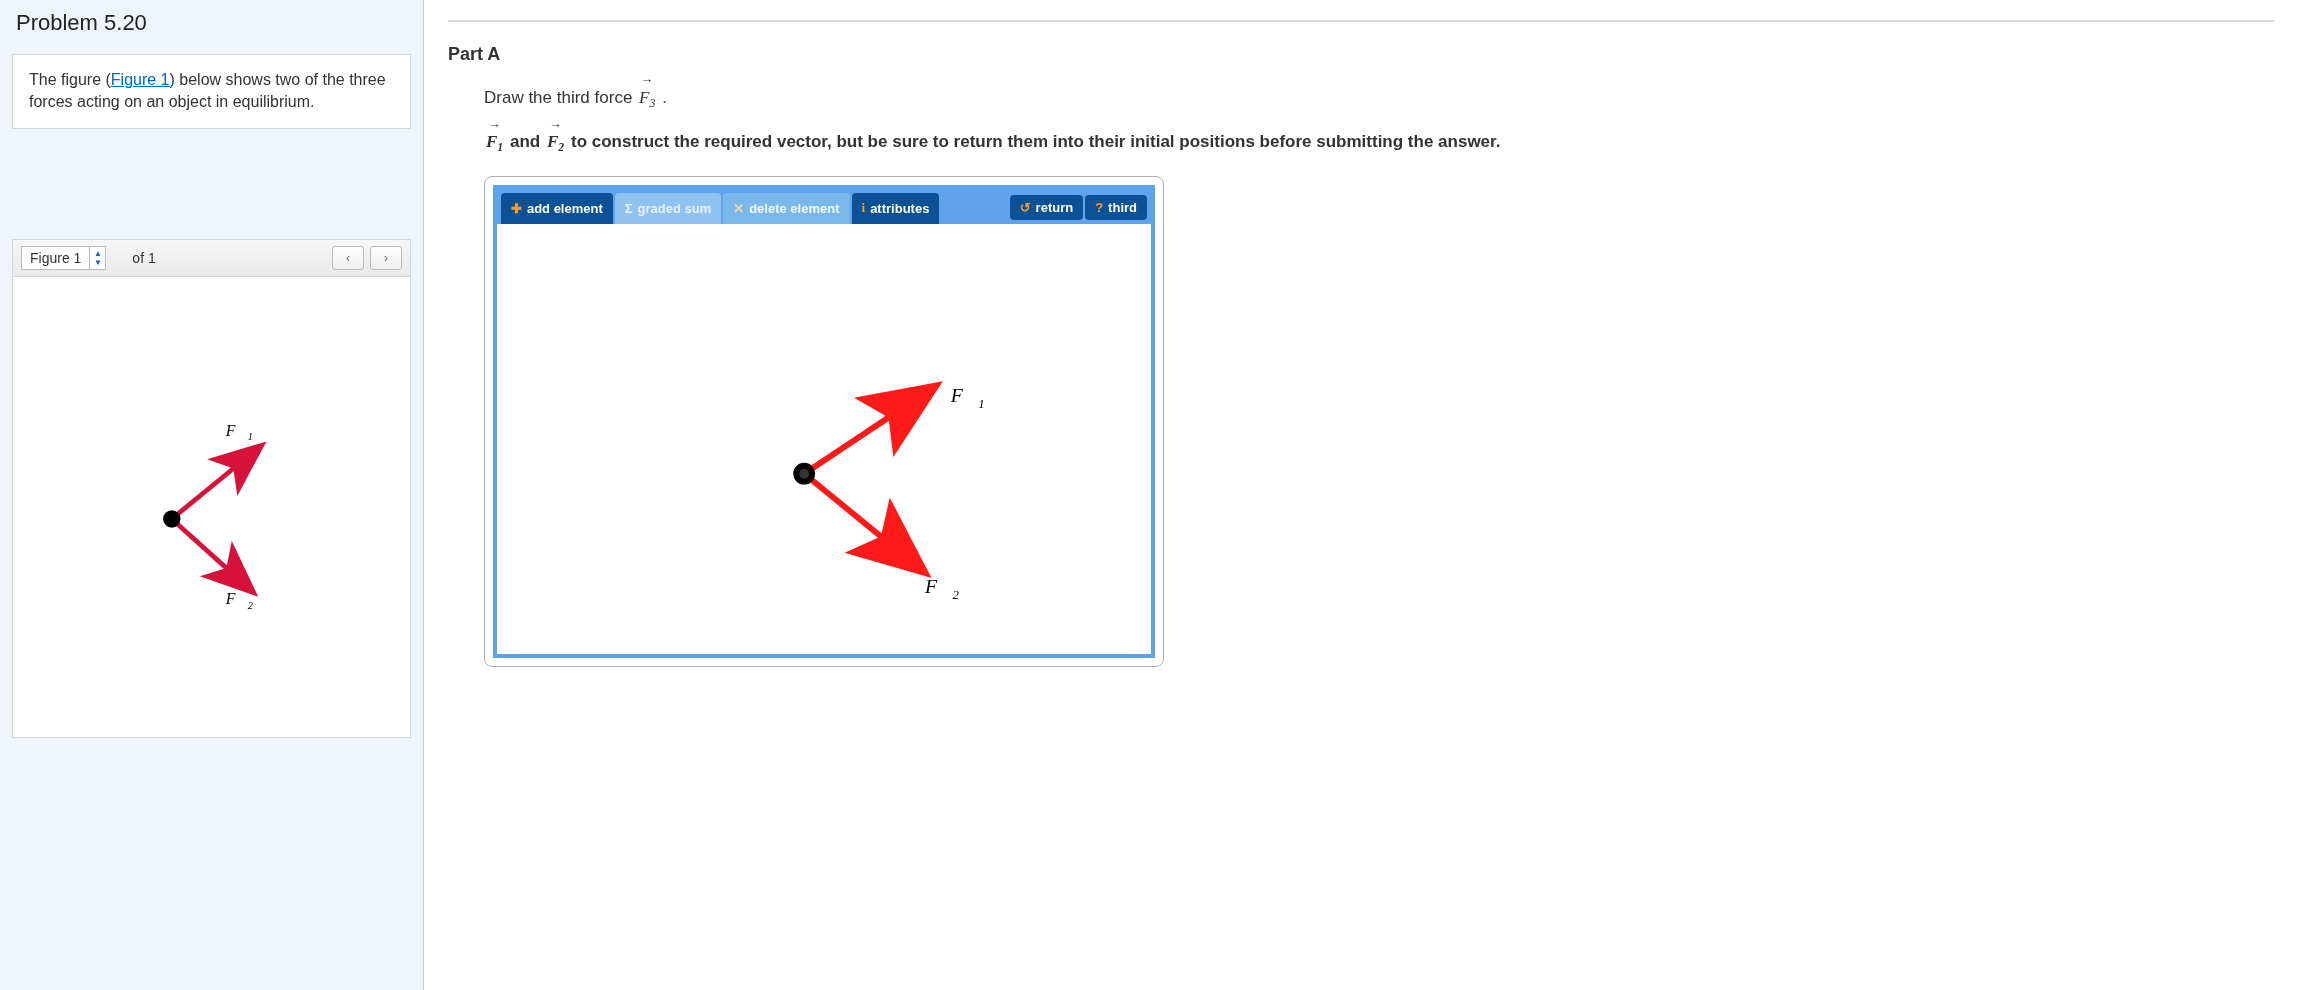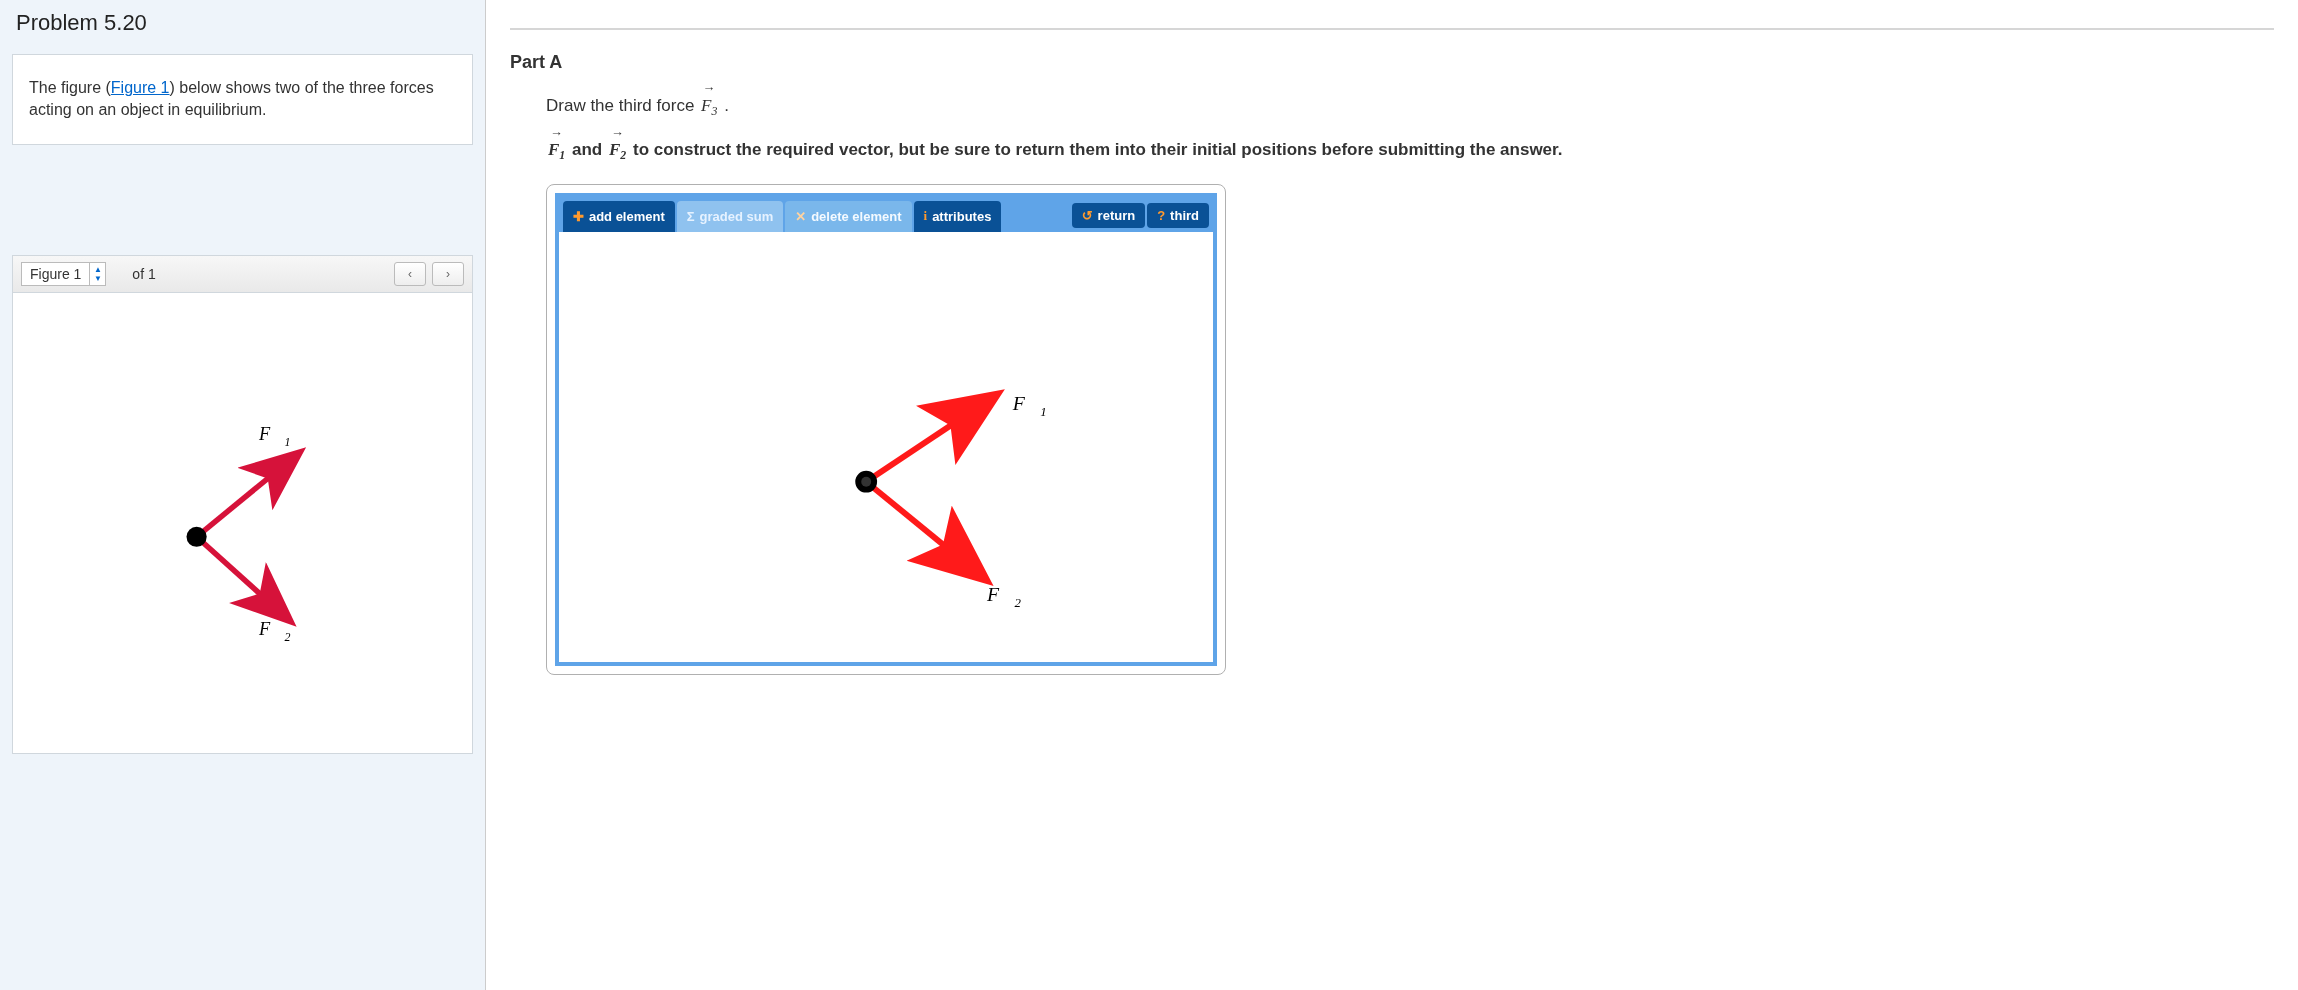--- a/index.html
+++ b/index.html
@@ -6,36 +6,36 @@
   body {
     font-family: Arial, Helvetica, sans-serif;
     font-size: 14px;
     color: #333;
     background: #fff;
     display: flex;
     width: 2298px;
     height: 990px;
   }
   .left-panel {
-    width: 486px;
+    width: 424px;
     background: #eef4fa;
     border-right: 1px solid #ccc;
     padding: 10px 12px;
   }
   .problem-title {
     font-size: 22px;
     font-weight: normal;
     color: #222;
     margin-bottom: 18px;
     padding-left: 4px;
   }
   .intro-box {
     background: #fff;
     border: 1px solid #d0d7dd;
-    padding: 22px 16px;
+    padding: 14px 16px;
     font-size: 16px;
     line-height: 1.4;
     color: #333;
   }
   .intro-box a { color: #0066cc; text-decoration: underline; }
   .figure-panel {
     margin-top: 110px;
     background: #fff;
     border: 1px solid #d0d7dd;
   }
@@ -73,21 +73,21 @@
     display:flex; align-items:center; justify-content:center;
     font-size:12px; color:#666;
   }
   .figure-canvas {
     height: 460px;
     position: relative;
     background:#fff;
   }
   .right-panel {
     flex:1;
-    padding: 24px 24px 0 24px;
+    padding: 16px 24px 0 24px;
   }
   .hr-top { height:2px; background:#d6d6d6; margin-bottom:22px; margin-top:4px;}
   .part-label {
     font-size:18px; font-weight:bold; margin-bottom:20px;
   }
   .instruction-block {
     padding-left: 36px;
     font-size:17px;
     line-height:1.5;
     margin-bottom:18px;

